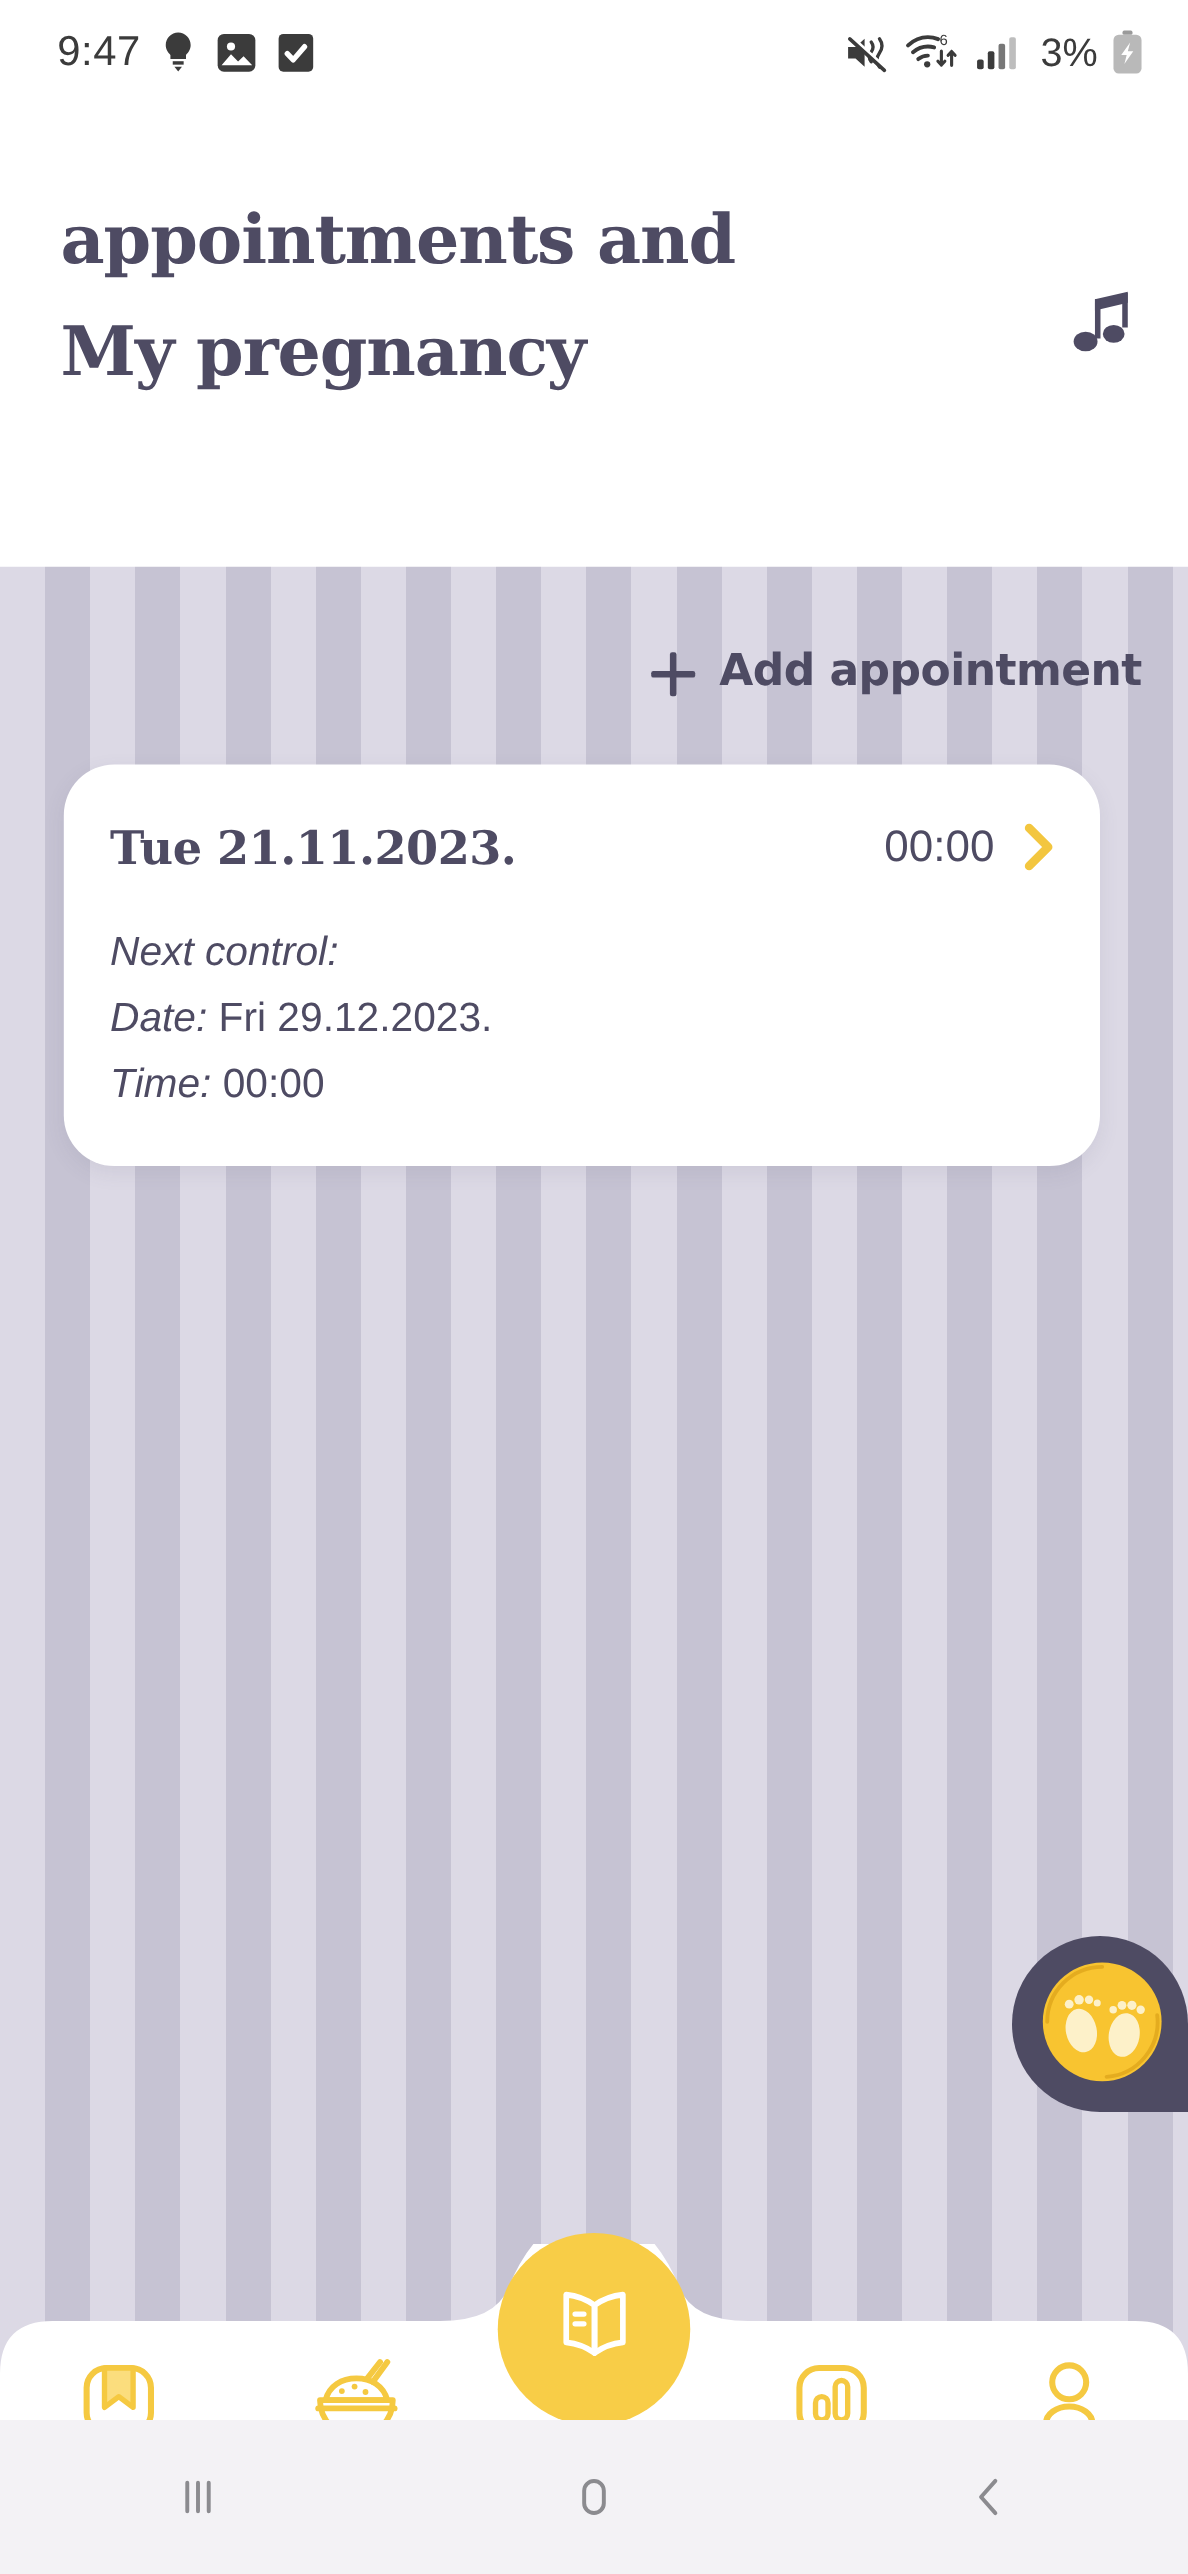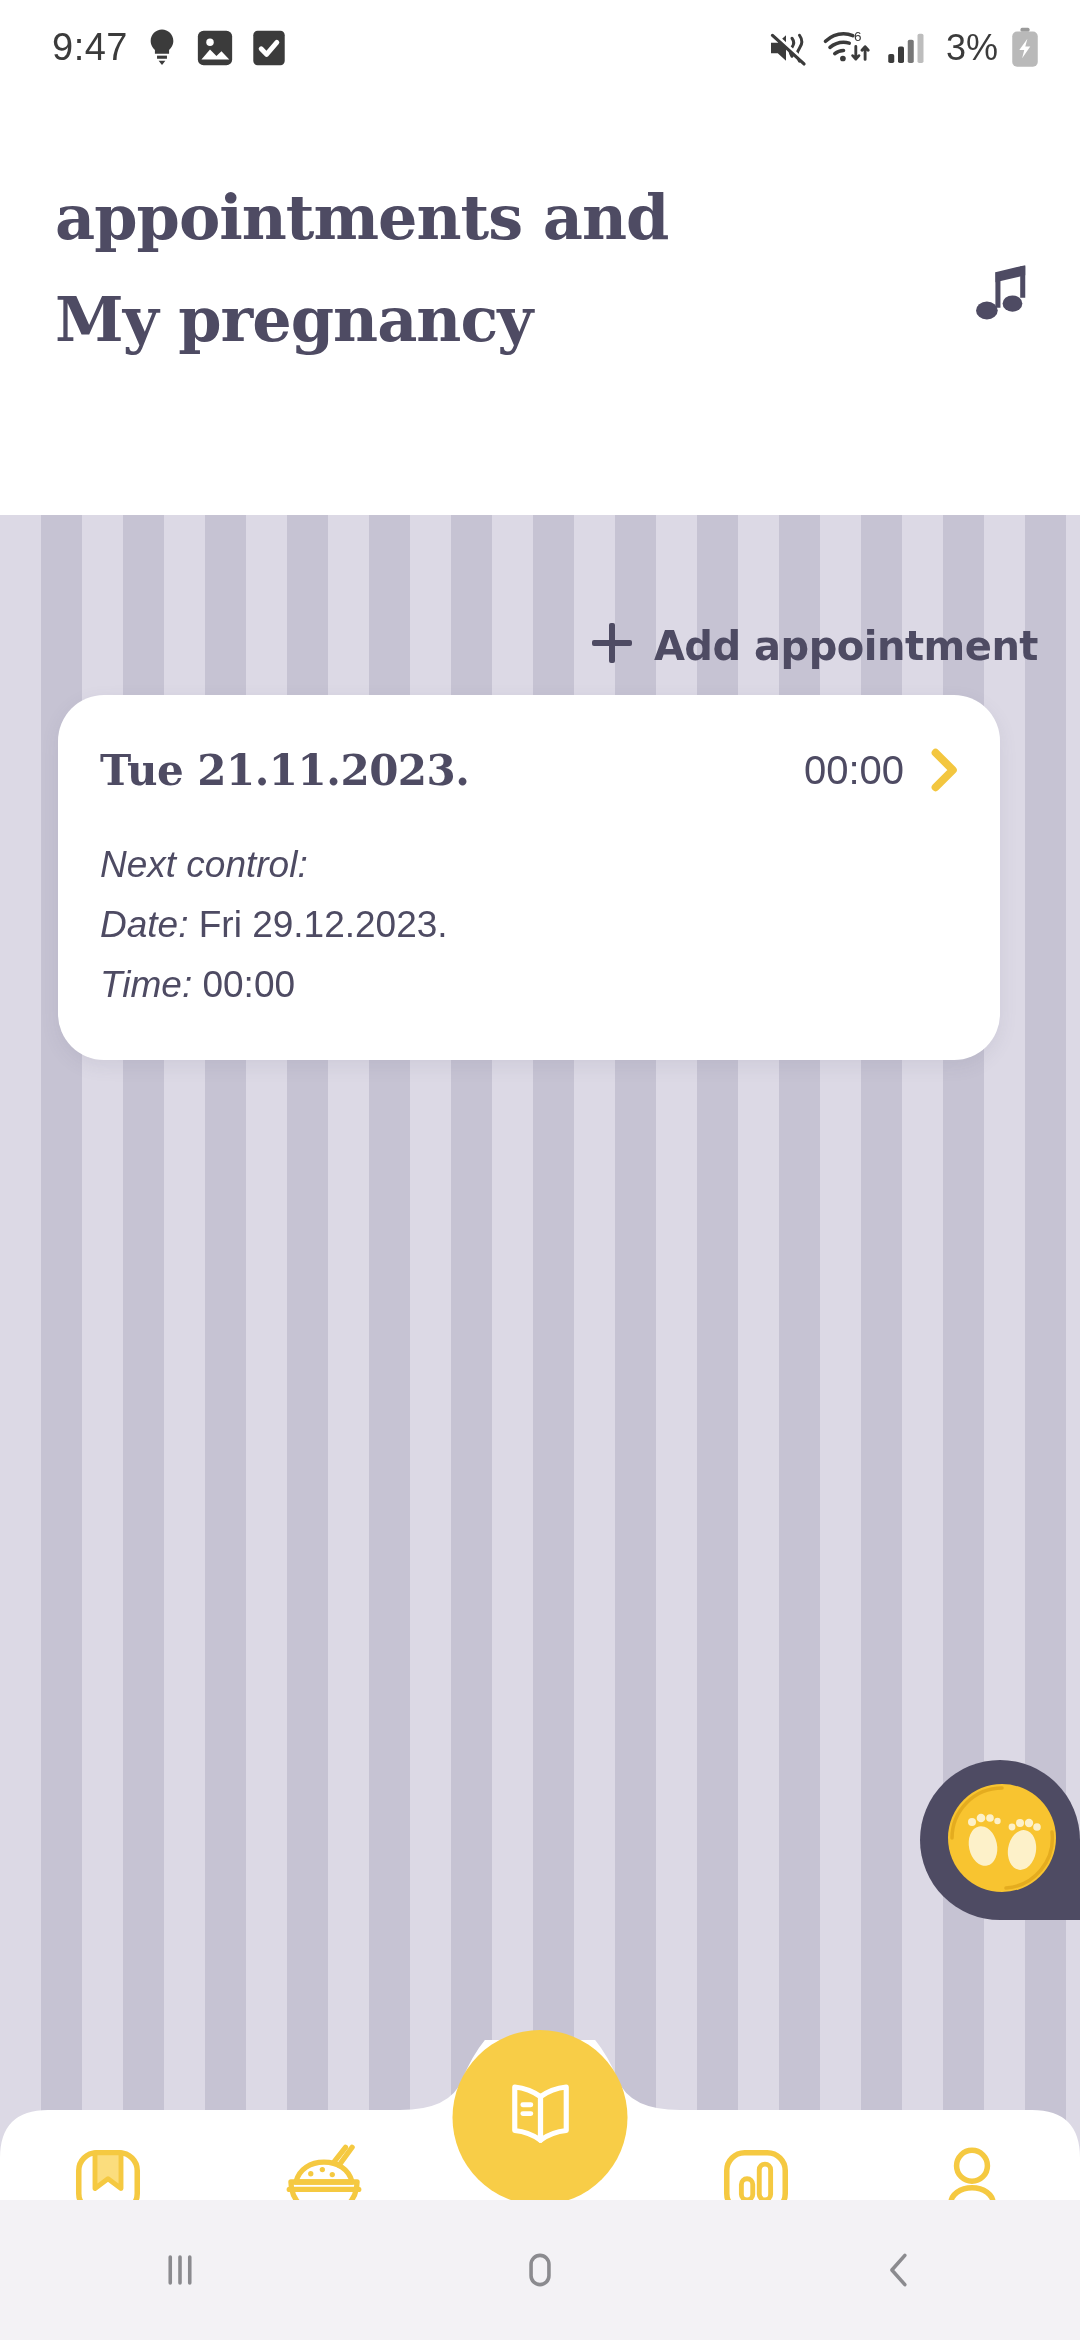--- a/index.html
+++ b/index.html
@@ -63,23 +63,22 @@
     width:1080px; height:1700px;
     background:
       repeating-linear-gradient(90deg,
         #dcd9e5 0px, #dcd9e5 41px,
         #c6c3d3 41px, #c6c3d3 82px);
     overflow:hidden;
   }
 
   .add-row {
     position:absolute; right:42px; top:72px;
-    display:flex; align-items:flex-start; gap:22px;
+    display:flex; align-items:flex-end; gap:22px;
     cursor:pointer;
-    margin-top:36px;
   }
   .plus-icon {
     width:40px; height:40px; position:relative;
   }
   .plus-icon::before, .plus-icon::after {
     content:""; position:absolute; background:#4e4b63; border-radius:2px;
   }
   .plus-icon::before { left:0; top:17px; width:40px; height:6px; }
   .plus-icon::after  { top:0; left:17px; height:40px; width:6px; }
   .add-label {

